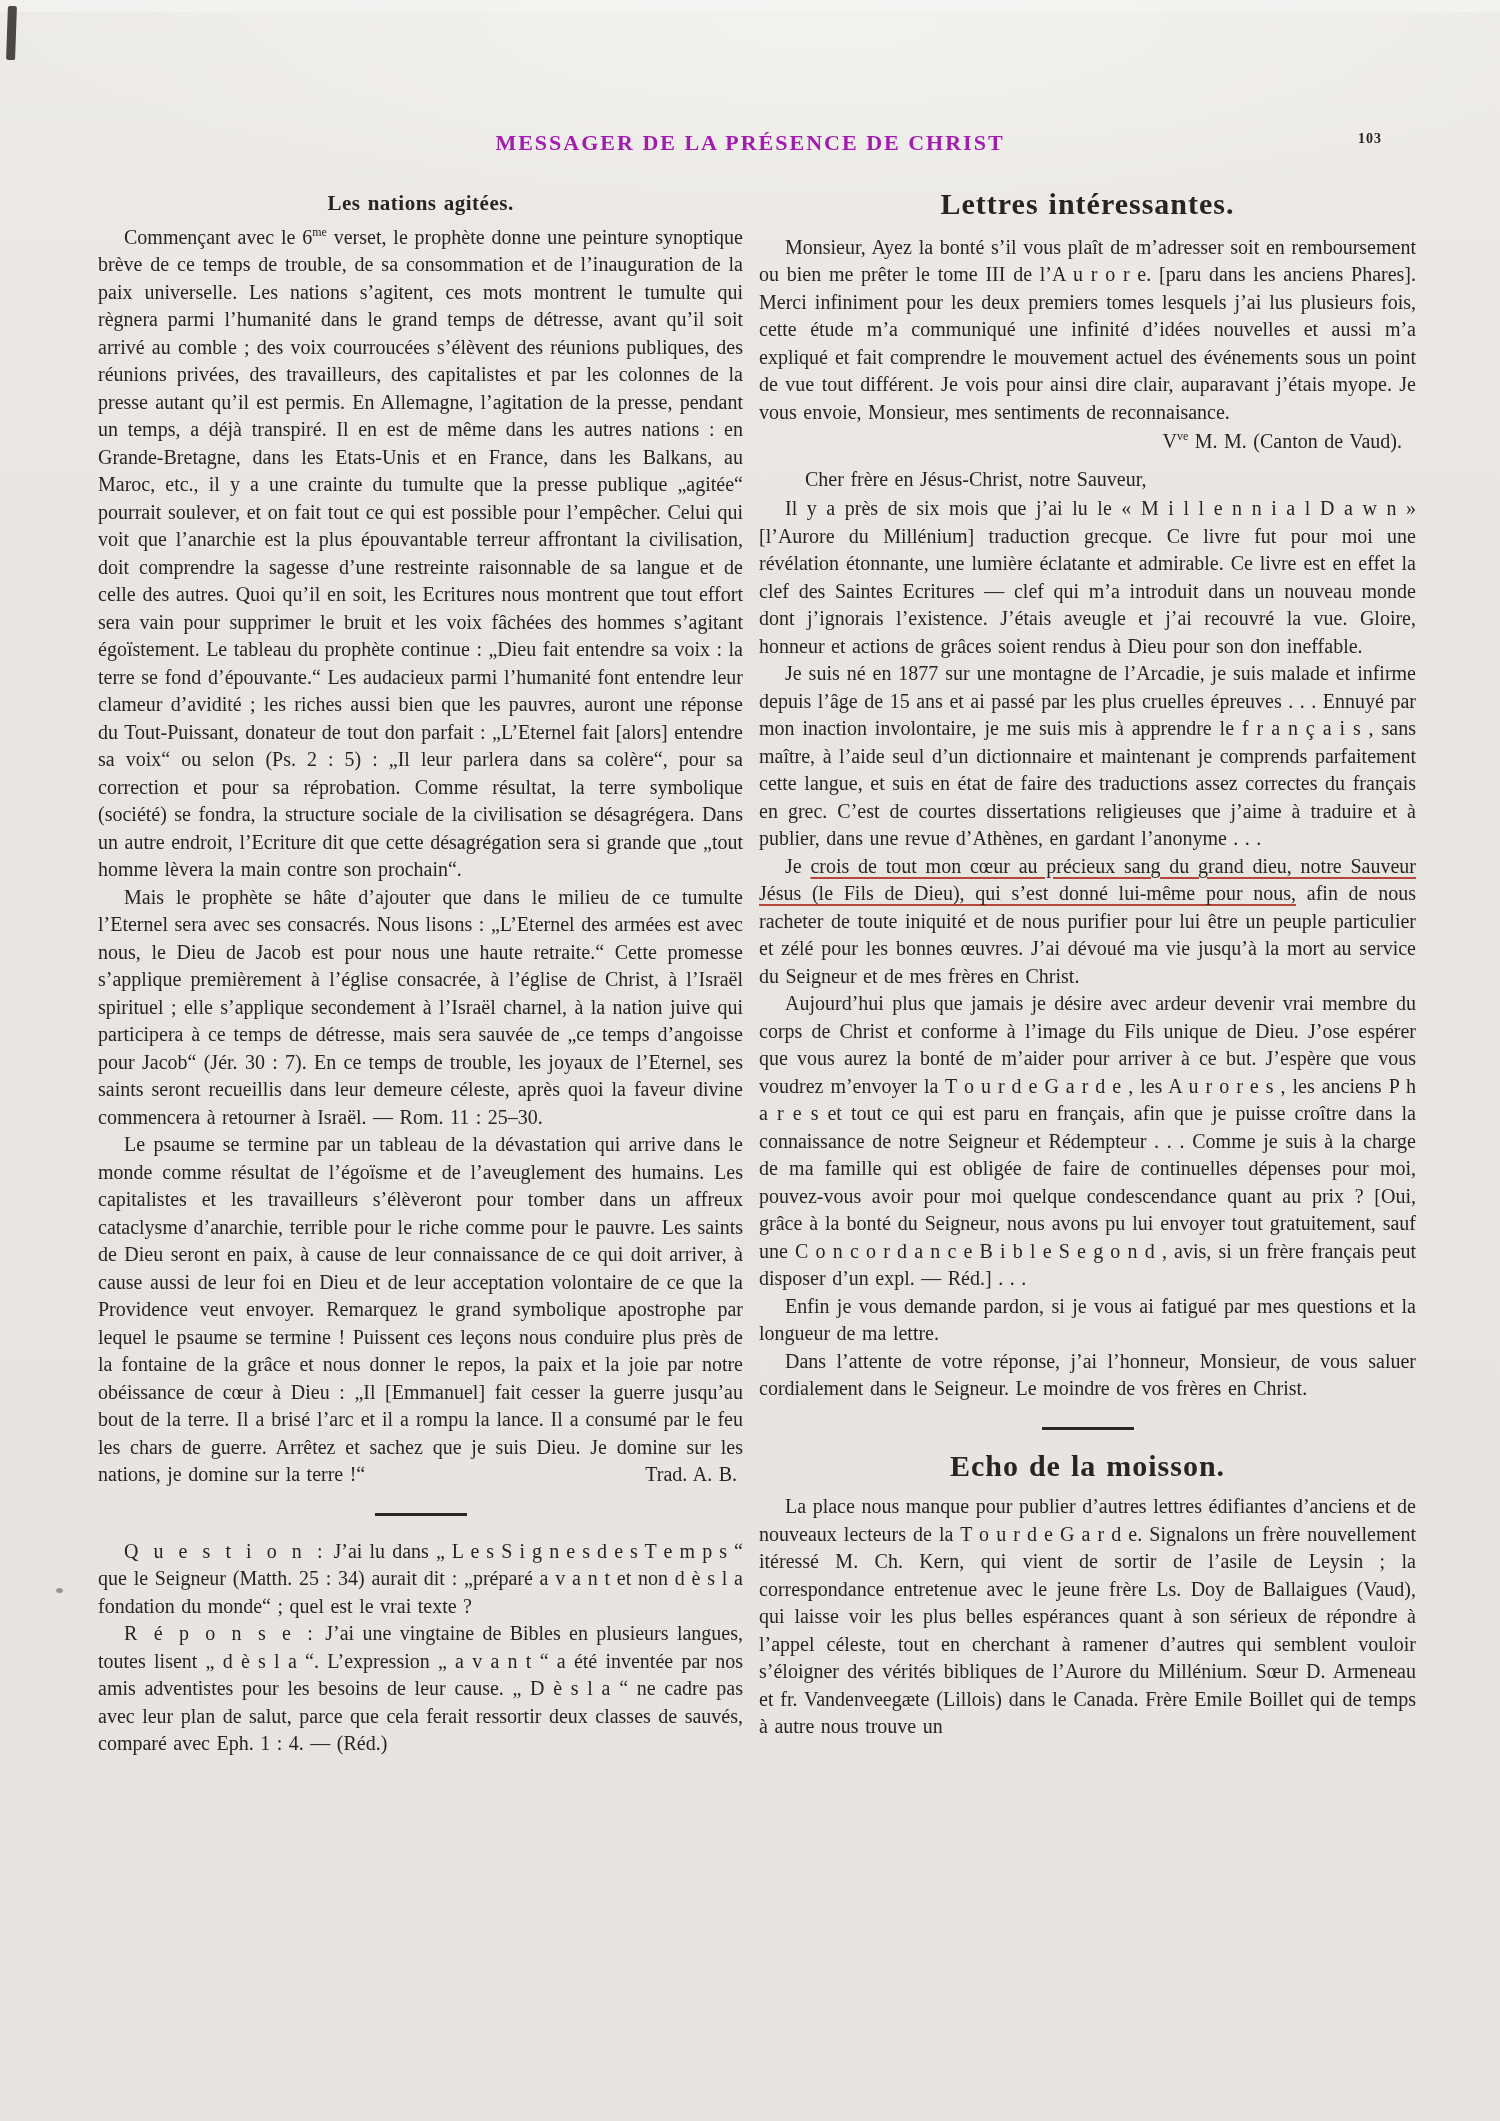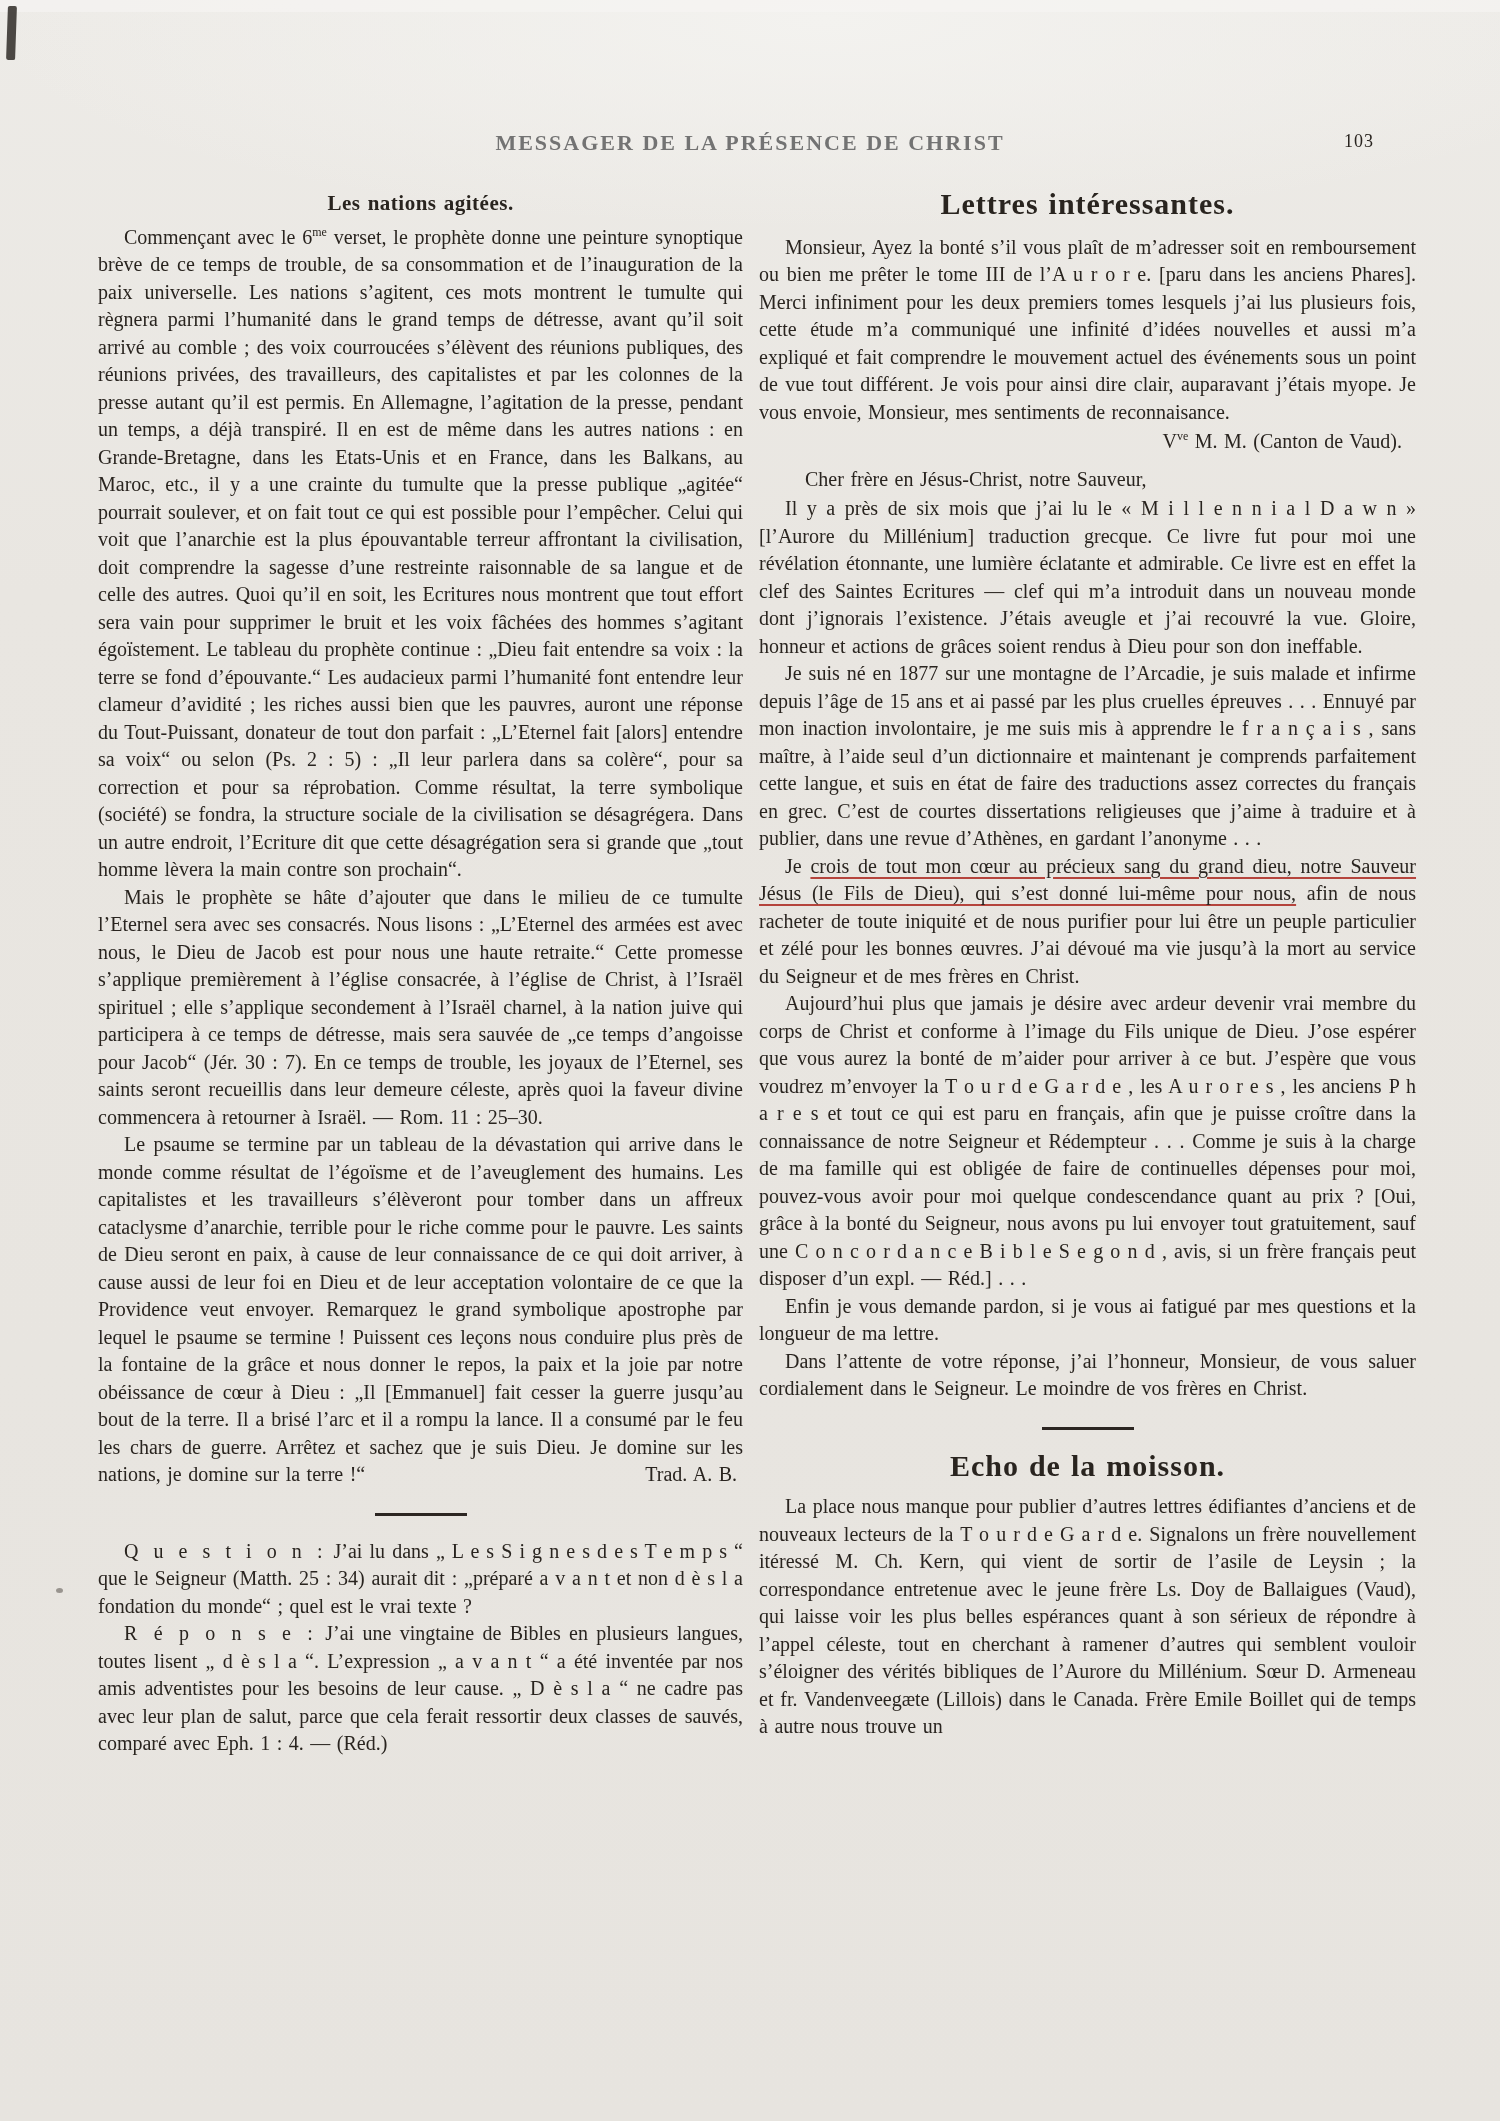--- a/index.html
+++ b/index.html
@@ -19,23 +19,23 @@
   }
   .page{position:absolute;inset:0;}
   .edge-top{position:absolute;left:0;top:0;width:100%;height:12px;background:#f6f5f3;opacity:.65;}
   .corner-mark{position:absolute;left:7px;top:6px;width:9px;height:54px;background:#2f2b27;border-radius:2px;transform:rotate(2deg);opacity:.85;}
   .speck{position:absolute;left:56px;top:1588px;width:7px;height:5px;background:#4a443e;border-radius:50%;opacity:.5;}
 
   .header{position:absolute;top:130px;left:0;width:100%;height:34px;}
   .title{
     width:100%;text-align:center;
     font-size:22px;font-weight:bold;letter-spacing:2px;
-    color:#737373;
+    color:#a21caf;
   }
-  .page-num{position:absolute;top:1px;right:126px;font-size:18px;font-weight:normal;letter-spacing:1px;}
+  .page-num{position:absolute;top:1px;right:118px;font-size:14px;font-weight:bold;letter-spacing:1px;}
 
   .columns{position:absolute;left:98px;top:188px;width:1326px;display:flex;gap:16px;align-items:flex-start;}
   .col{font-size:20px;line-height:27.5px;text-align:justify;word-spacing:1.5px;}
   .left-col{width:645px;}
   .right-col{width:657px;}
 
   .body-p{margin:0;text-indent:26px;}
   .small-heading{font-size:21px;font-weight:bold;text-align:center;margin:2px 0 6px;letter-spacing:.5px;}
   .big-heading{font-size:30px;font-weight:bold;text-align:center;margin:2px 0 16px;letter-spacing:1px;}
   .big-heading.echo{margin:0 0 14px;}

